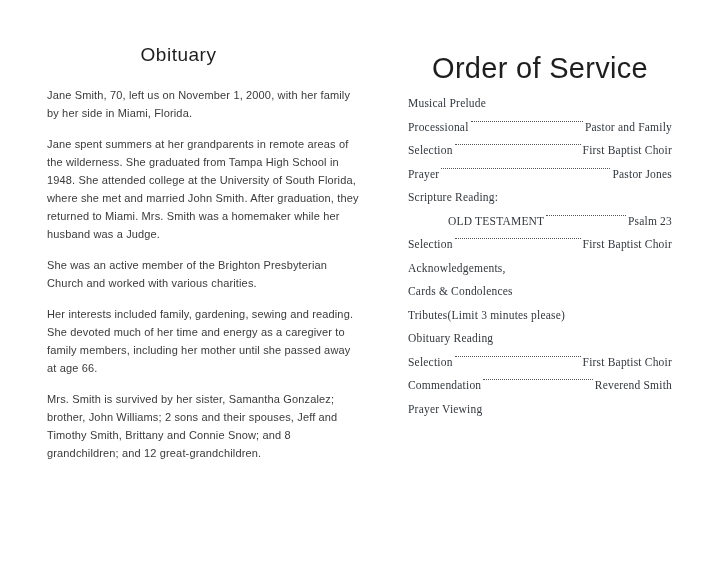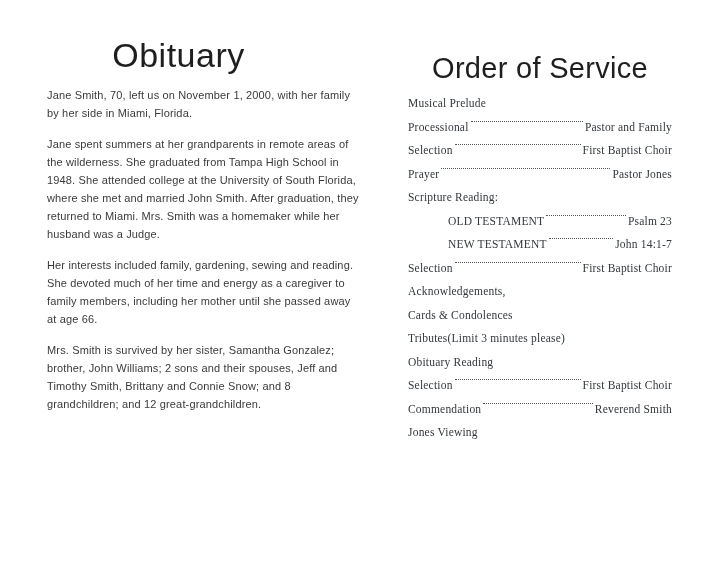--- a/index.html
+++ b/index.html
@@ -23,21 +23,21 @@
   
   .page-left{
     position:absolute;
     left:47px;top:36px;width:315px;
   }
   .obit-title{
     margin:0;
     padding-right:52px;           
     text-align:center;
     font-family:"Liberation Sans", sans-serif;
-    font-size:34px;
+    font-size:19px;
     font-weight:400;
     color:var(--title-text);
     letter-spacing:0.5px;
     line-height:38px;
   }
   .obit-body{margin-top:12px;}
   .obit-body p{
     margin:0 0 13px 0;
     font-size:11px;
     line-height:18px;
@@ -86,20 +86,21 @@
 </head>
 <body>
 
 <div class="canvas">
 
   <section class="page-left">
     <h1 class="obit-title">Obituary</h1>
     <div class="obit-body" id="obit-paragraphs">
         <p>Jane Smith, 70, left us on November 1, 2000, with her family by her side in Miami, Florida.</p>
         <p>Jane spent summers at her grandparents in remote areas of the wilderness. She graduated from Tampa High School in 1948. She attended college at the University of South Florida, where she met and married John Smith. After graduation, they returned to Miami. Mrs. Smith was a homemaker while her husband was a Judge.</p>
+        <p>She was an active member of the Brighton Presbyterian Church and worked with various charities.</p>
         <p>Her interests included family, gardening, sewing and reading. She devoted much of her time and energy as a caregiver to family members, including her mother until she passed away at age 66.</p>
         <p>Mrs. Smith  is survived by her sister, Samantha Gonzalez; brother, John Williams; 2 sons and their spouses, Jeff and Timothy Smith,  Brittany and Connie Snow; and 8 grandchildren; and 12 great-grandchildren.</p>
       </div>
   </section>
 
   <section class="page-right">
     <h1 class="oos-title">Order of Service</h1>
     <div class="oos-body" id="oos-items">
         <div class="oos-row">
           <span class="lbl">Musical Prelude</span>
@@ -120,25 +121,20 @@
           <span class="val">Pastor  Jones</span>
         </div>
         <div class="oos-row">
           <span class="lbl">Scripture Reading:</span>
         </div>
         <div class="oos-row indent">
           <span class="lbl">OLD TESTAMENT</span>
           <span class="leader"></span>
           <span class="val">Psalm  23</span>
         </div>
-        <div class="oos-row indent">
-          <span class="lbl">NEW TESTAMENT</span>
-          <span class="leader"></span>
-          <span class="val">John  14:1-7</span>
-        </div>
         <div class="oos-row">
           <span class="lbl">Selection</span>
           <span class="leader"></span>
           <span class="val">First  Baptist Choir</span>
         </div>
         <div class="oos-row">
           <span class="lbl">Acknowledgements,</span>
         </div>
         <div class="oos-row">
           <span class="lbl">Cards &amp; Condolences</span>
@@ -153,18 +149,18 @@
           <span class="lbl">Selection</span>
           <span class="leader"></span>
           <span class="val">First  Baptist Choir</span>
         </div>
         <div class="oos-row">
           <span class="lbl">Commendation</span>
           <span class="leader"></span>
           <span class="val">Reverend  Smith</span>
         </div>
         <div class="oos-row">
-          <span class="lbl">Jones Viewing</span>
+          <span class="lbl">Prayer Viewing</span>
         </div>
       </div>
   </section>
 
 </div>
 
 </body></html>

